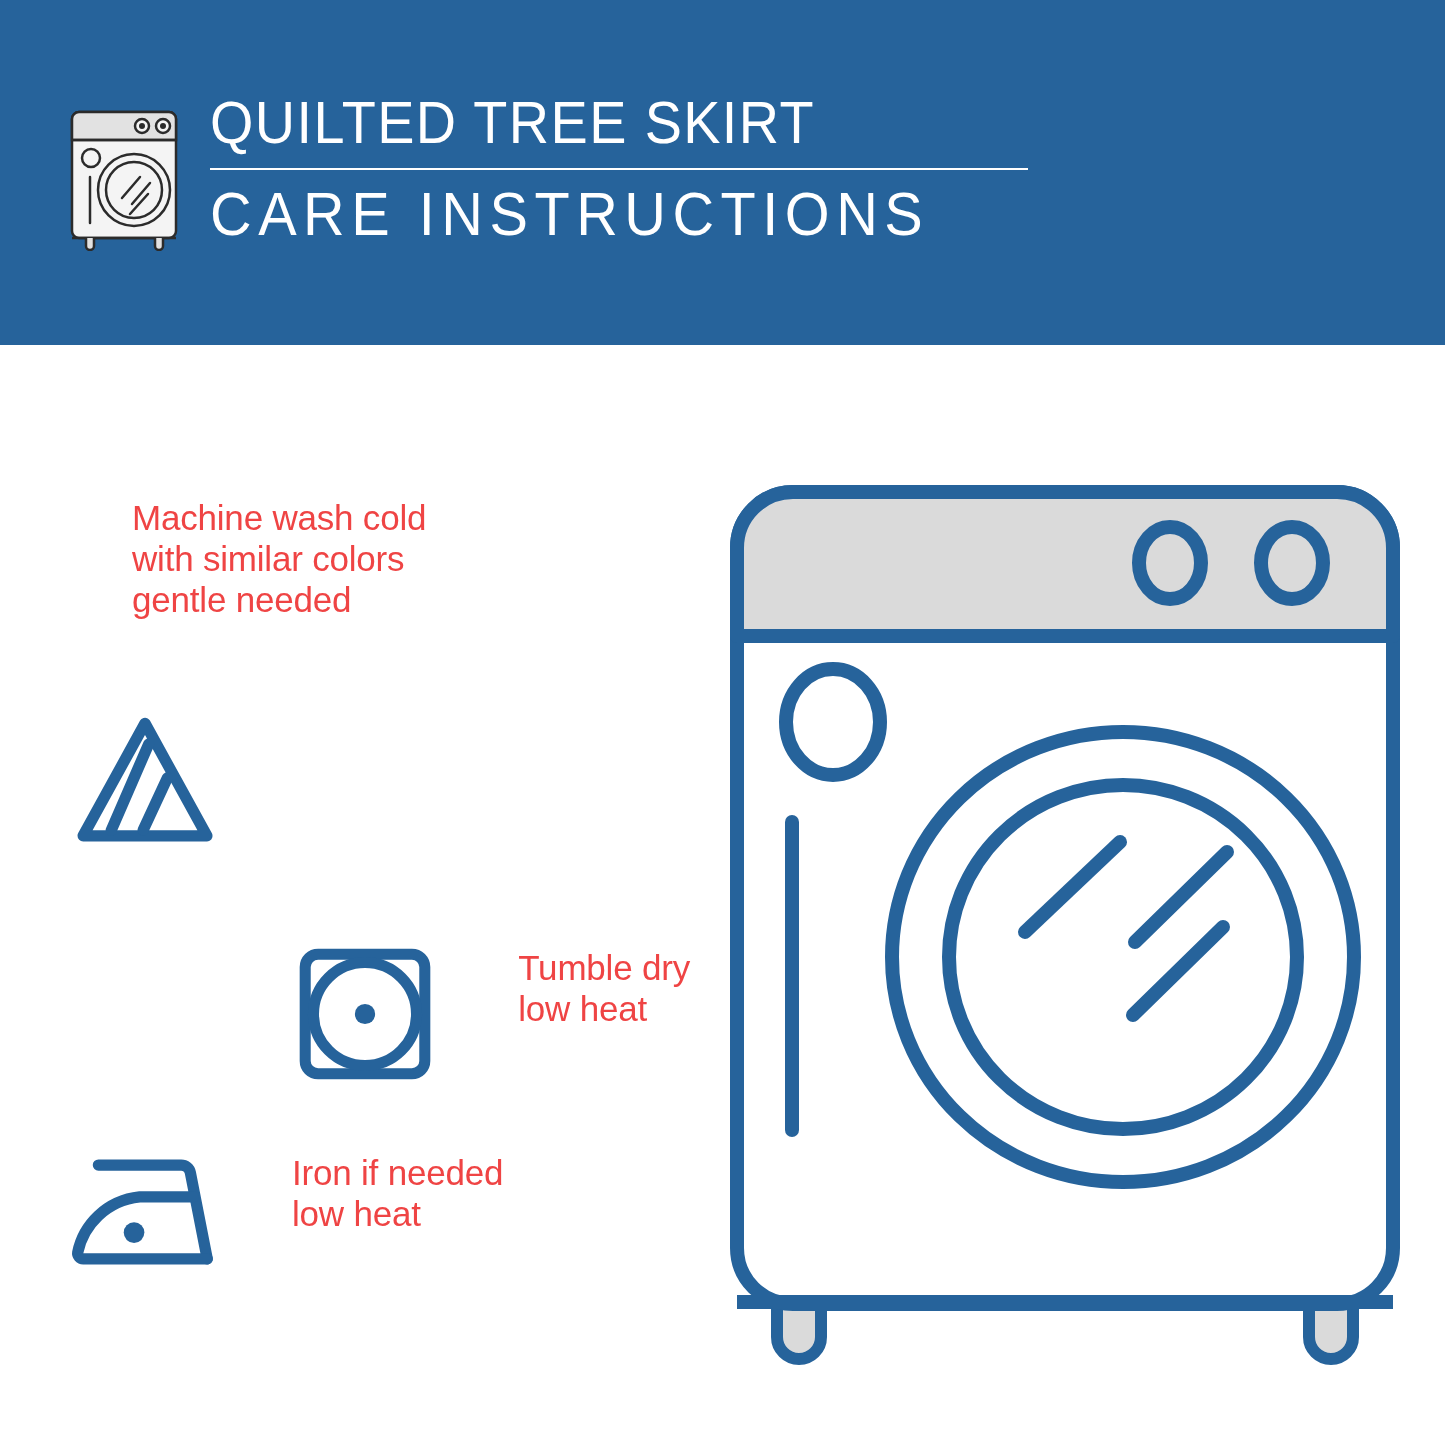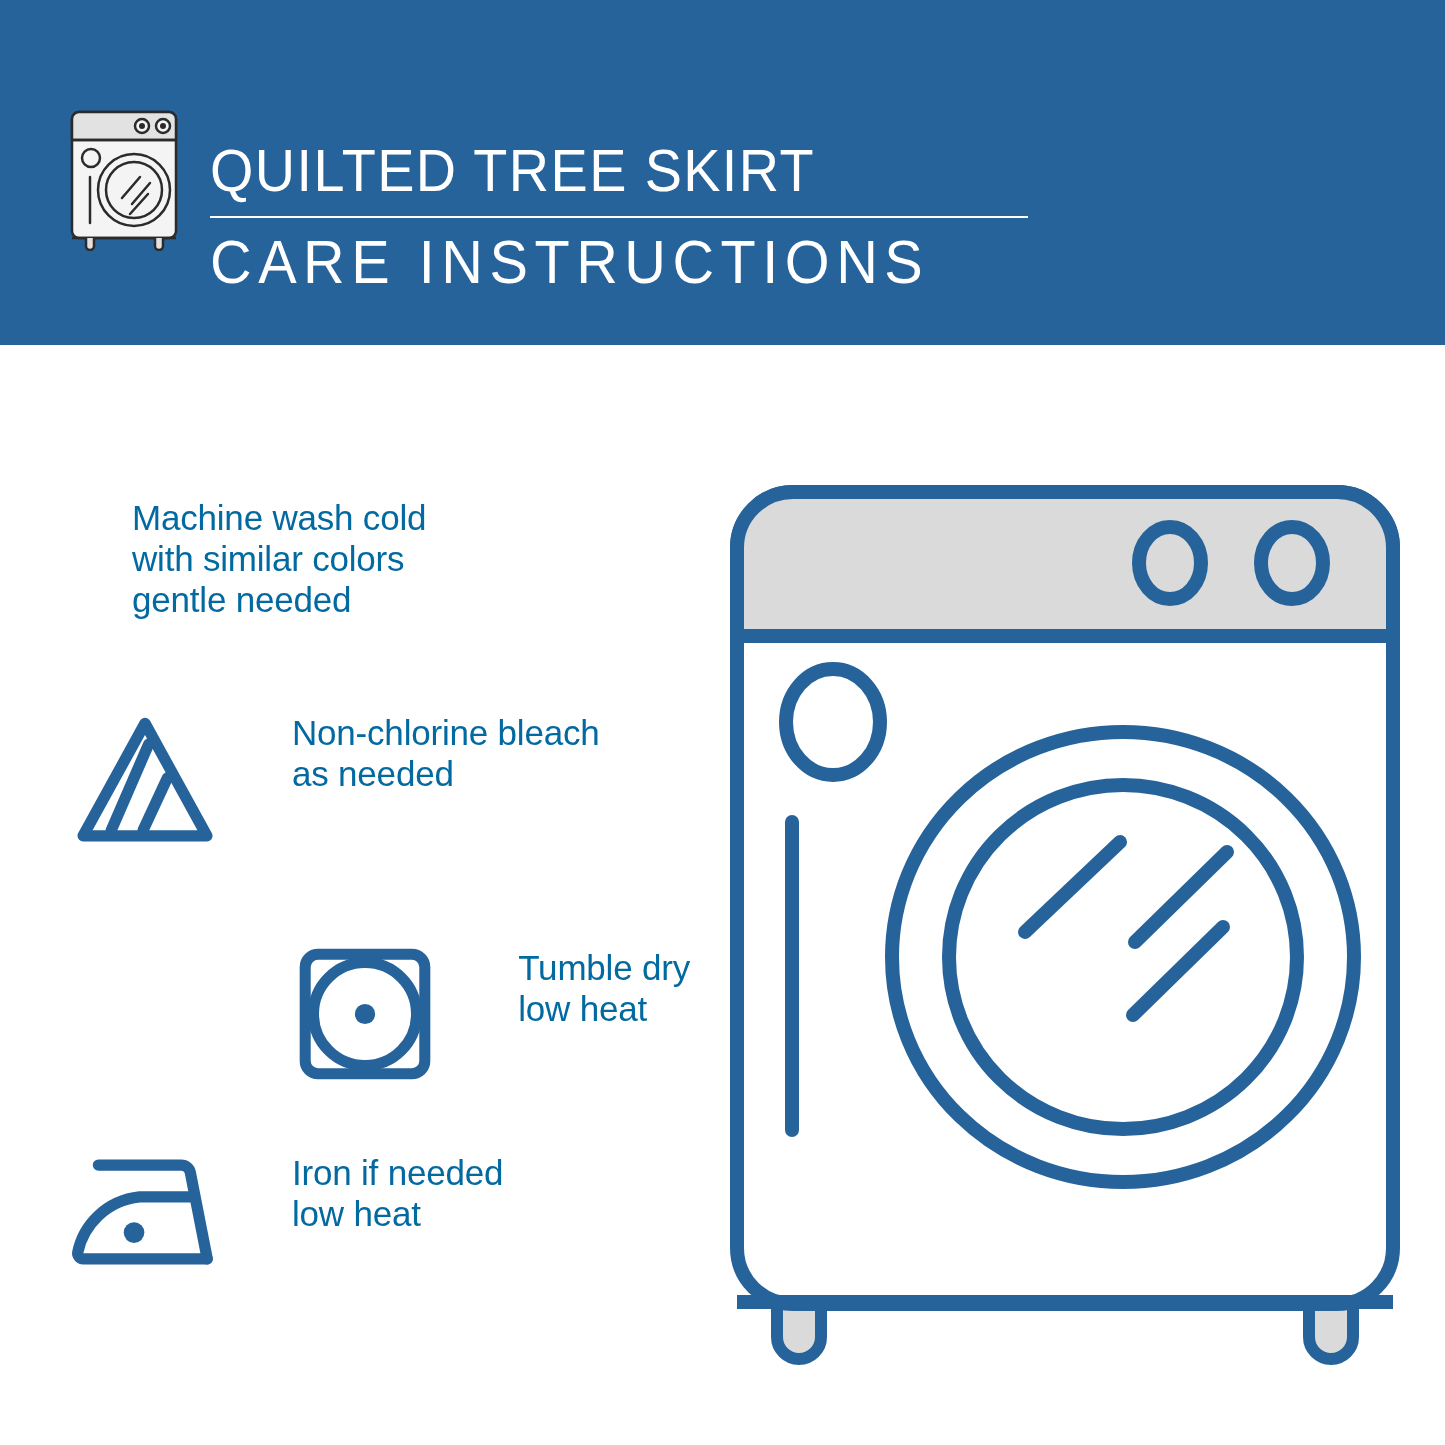--- a/index.html
+++ b/index.html
@@ -39,21 +39,20 @@
     left: 6px;
     top: 18px;
     width: 130px;
     height: 145px;
   }
   #header-text-block {
     position: absolute;
     left: 152px;
     top: 0px;
     width: 830px;
-    margin-top: 48px;
   }
   #title-line-1 {
     font-family: "Liberation Sans", sans-serif;
     font-size: 60px;
     line-height: 70px;
     font-weight: 300;
     color: #ffffff;
     letter-spacing: 1.5px;
     white-space: nowrap;
     transform: scaleX(0.93);
@@ -98,21 +97,21 @@
     width: 160px;
     flex: 0 0 160px;
     display: flex;
     align-items: center;
     justify-content: flex-start;
   }
   .care-text {
     font-family: "Liberation Sans", sans-serif;
     font-size: 35px;
     line-height: 41px;
-    color: #0369a1;
+    color: #ef4444;
     letter-spacing: -0.2px;
     margin-left: 62px;
     padding-top: 2px;
   }
   #care-row-wash   { top: 150px; }
   #care-row-bleach { top: 365px; }
   #care-row-dry    { top: 600px; justify-content: flex-end; }
   #care-row-iron   { top: 805px; }
 
   
@@ -183,24 +182,20 @@
 
     <div class="care-row" id="care-row-bleach">
       <div class="care-icon-wrap">
         <svg viewBox="0 0 160 150" width="150" height="141" xmlns="http://www.w3.org/2000/svg">
 
           <path d="M80 14 L 146 134 L 14 134 Z" fill="none" stroke="#26639b" stroke-width="12" stroke-linejoin="round"></path>
 
           <line x1="84" y1="36" x2="44" y2="128" stroke="#26639b" stroke-width="12" stroke-linecap="round"></line>
           <line x1="104" y1="72" x2="78" y2="128" stroke="#26639b" stroke-width="12" stroke-linecap="round"></line>
         </svg>
-      </div>
-      <div class="care-text">
-        <div>Non-chlorine bleach</div>
-        <div>as needed</div>
       </div>
     </div>
 
     <div class="care-row" id="care-row-dry">
       <div class="care-icon-wrap">
         <svg viewBox="0 0 150 150" width="138" height="138" xmlns="http://www.w3.org/2000/svg">
           <rect x="10" y="10" width="130" height="130" rx="14" ry="14" fill="none" stroke="#26639b" stroke-width="12"></rect>
           <circle cx="75" cy="75" r="56" fill="none" stroke="#26639b" stroke-width="12"></circle>
           <circle cx="75" cy="75" r="11" fill="#26639b"></circle>
         </svg>

